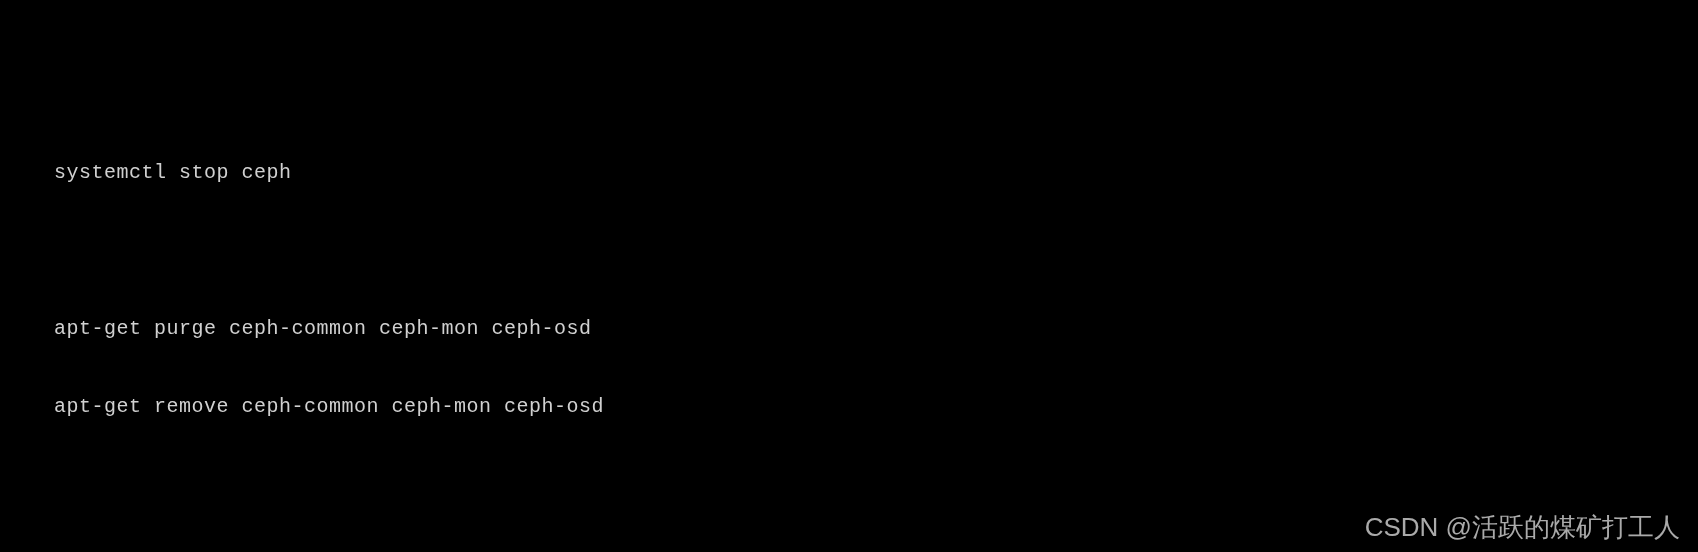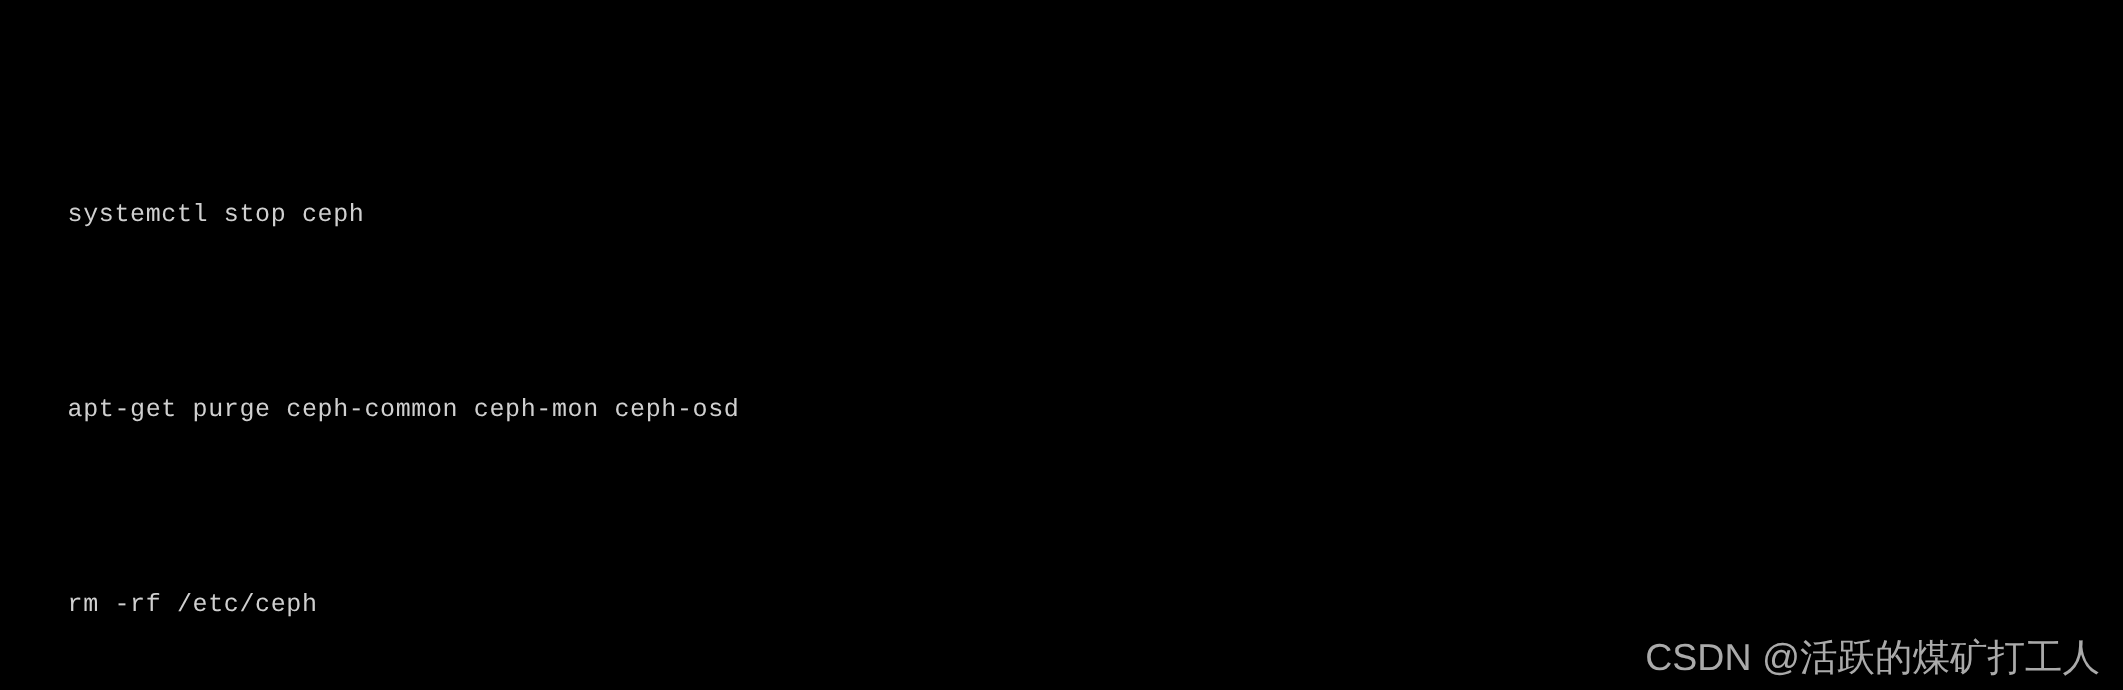--- a/index.html
+++ b/index.html
@@ -25,34 +25,35 @@
       min-height: 26px;
       letter-spacing: 0.5px;
       margin-left: 36px;
     }
     .watermark {
       position: absolute;
       bottom: 12px;
       right: 18px;
       color: #c8c8c8;
       font-family: Arial, "Helvetica Neue", sans-serif;
-      font-size: 30px;
+      font-size: 26px;
       opacity: 0.85;
       letter-spacing: 0;
     }
   </style>
 </head>
 <body>
 
 
 
 <div>
   <span class="line">systemctl stop ceph</span>
   <span class="line"></span>
   <span class="line">apt-get purge ceph-common ceph-mon ceph-osd</span>
+  <span class="line">apt-get remove ceph-common ceph-mon ceph-osd</span>
   <span class="line"></span>
   <span class="line">rm -rf /etc/ceph</span>
   
   
   
   
   
   
   
   

